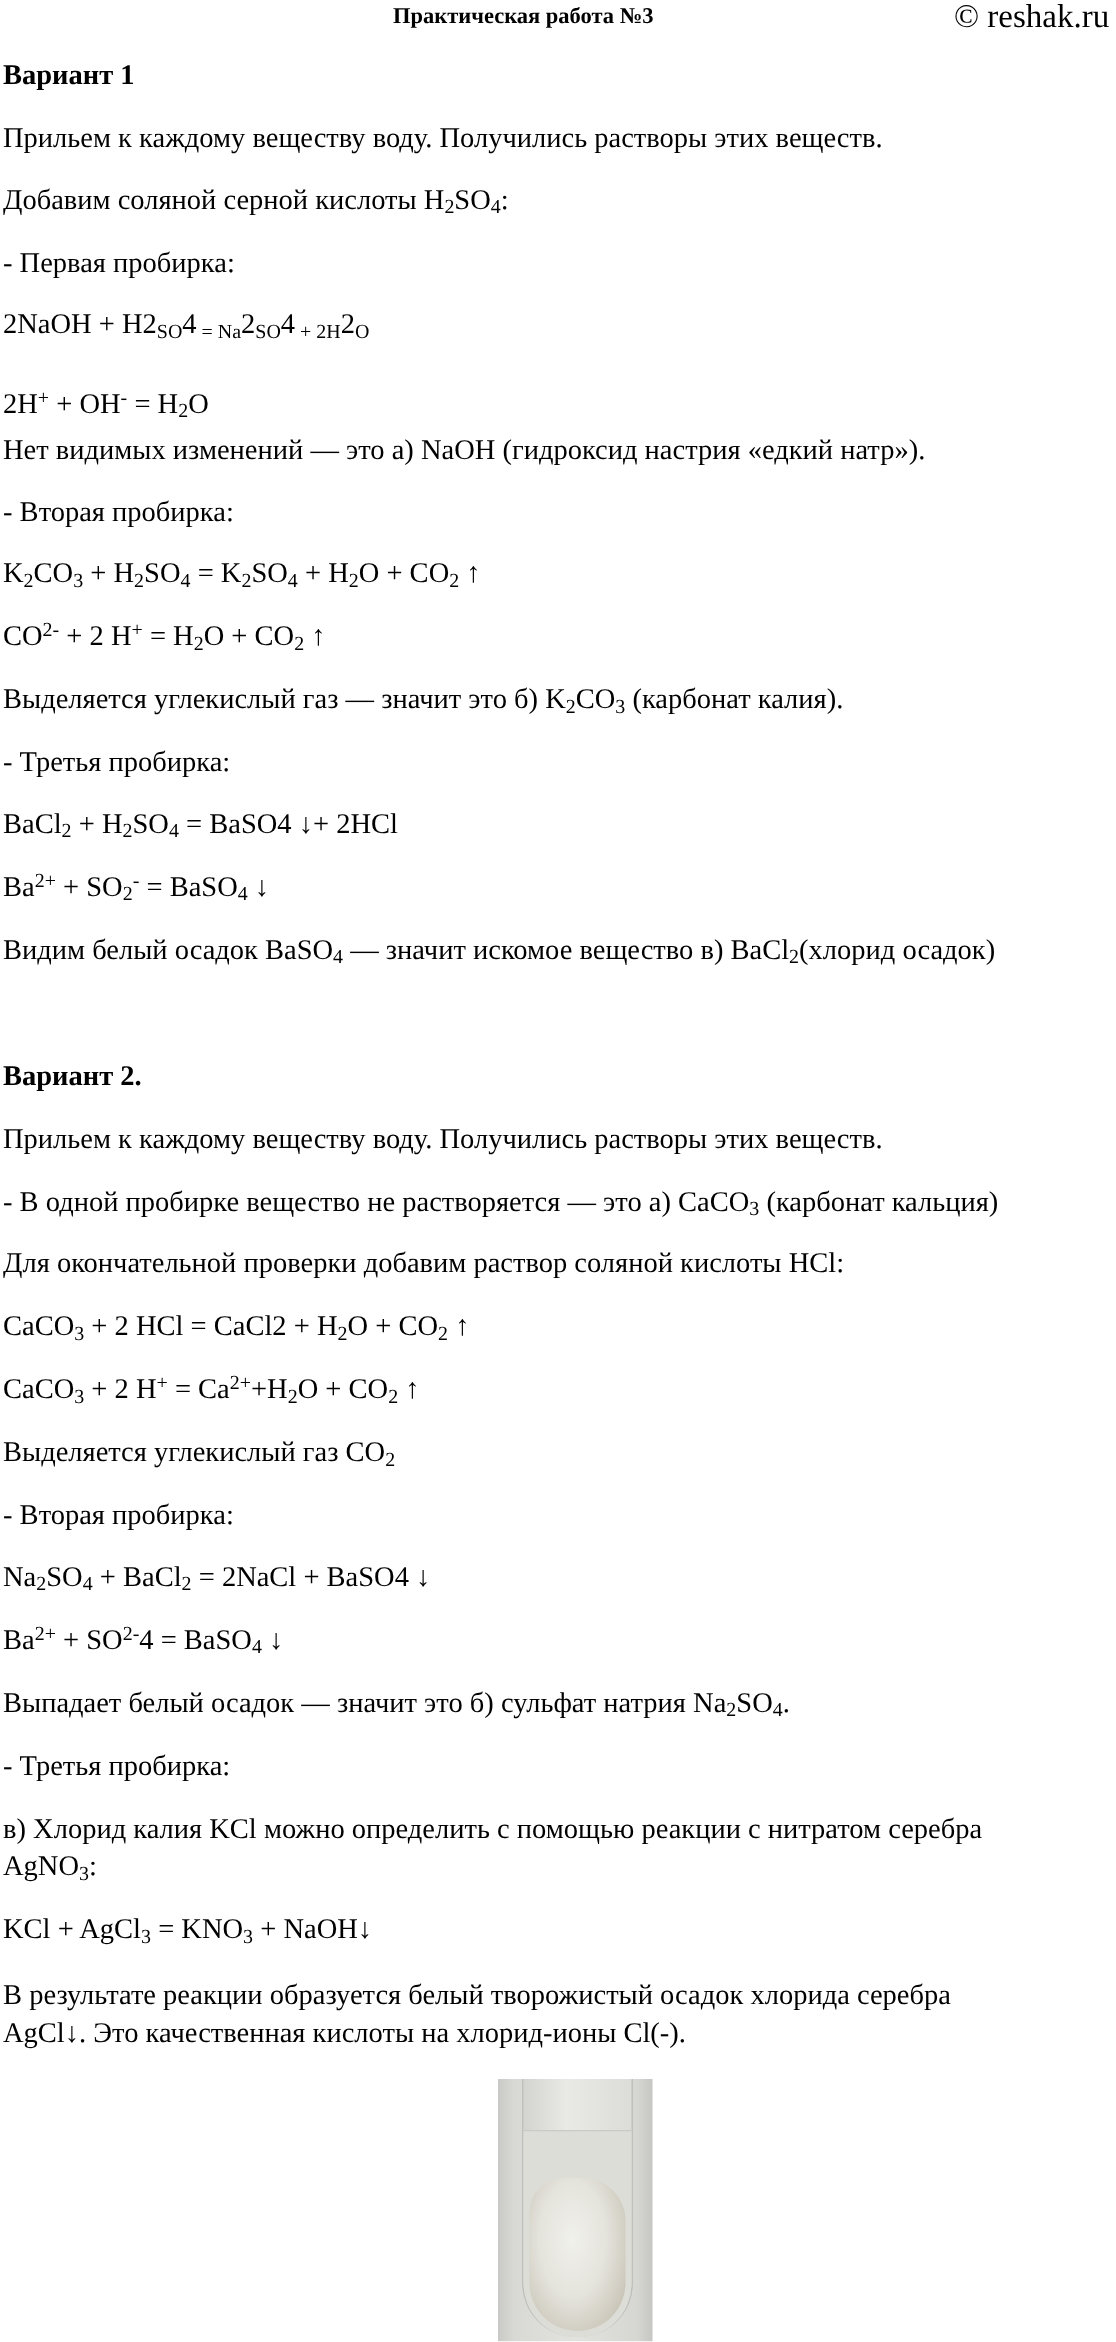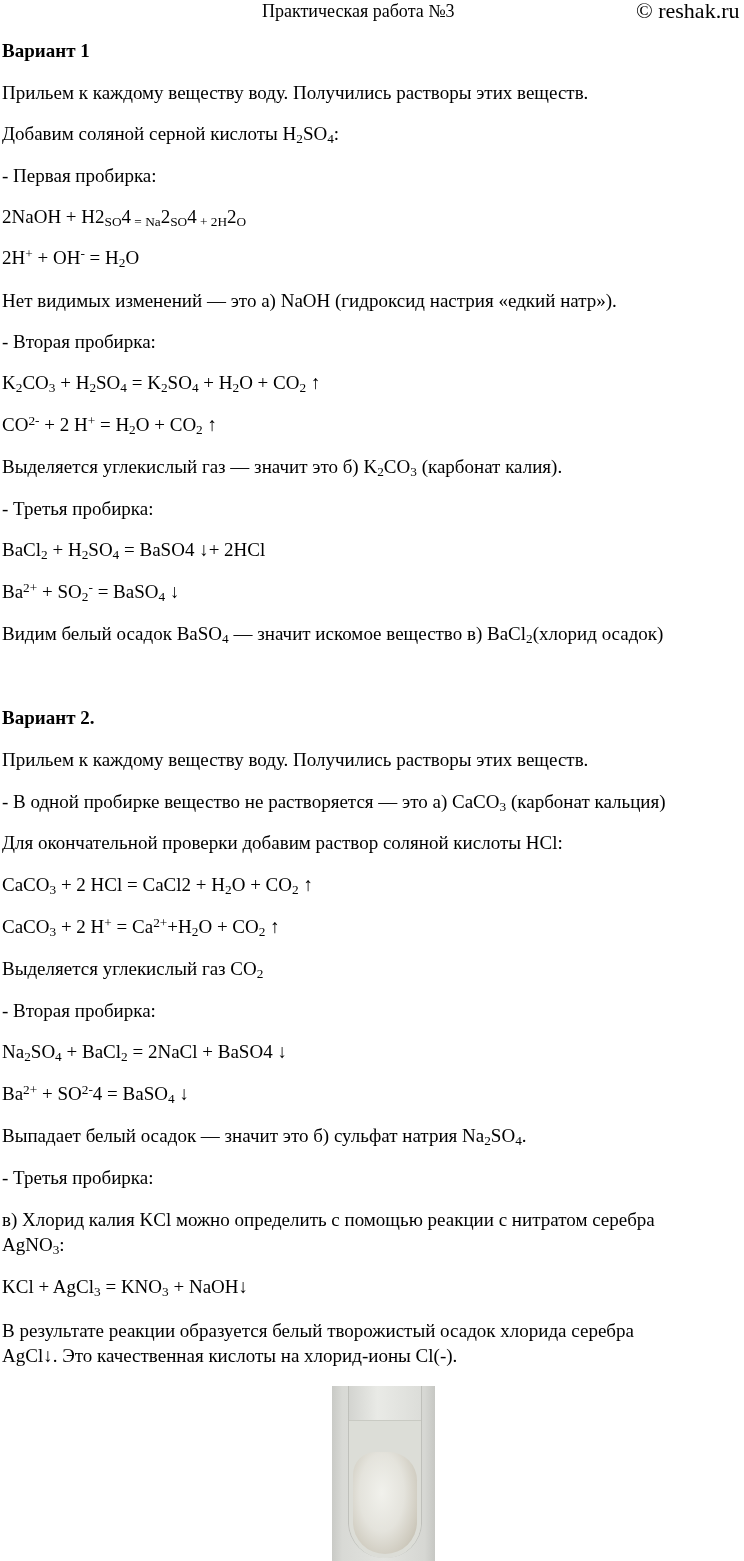--- a/index.html
+++ b/index.html
@@ -6,21 +6,21 @@
     body {
       width: 744px; height: 1561px; position: relative; overflow: hidden;
       font-family: "Liberation Serif", "DejaVu Serif", serif;
       color: #000000;
       font-size: 19px;
     }
     .line { position: absolute; left: 2px; white-space: nowrap; line-height: 22px; }
     .bold { font-weight: bold; }
     sub { font-size: 0.7em; vertical-align: -0.25em; line-height: 0; }
     sup { font-size: 0.7em; vertical-align: 0.45em; line-height: 0; }
-    .title { position: absolute; top: 0px; left: 262px; font-weight: normal; font-size: 18px; line-height: 22px; }
+    .title { position: absolute; top: 0px; left: 262px; font-weight: bold; font-size: 15px; line-height: 22px; }
     .copy { position: absolute; top: 0px; left: 636px; font-size: 22px; line-height: 22px; }
     .photo {
       position: absolute; left: 332px; top: 1386px; width: 103px; height: 175px;
       background: linear-gradient(90deg, #c9cac6 0%, #d8d9d5 10%, #e2e3df 50%, #d6d7d3 90%, #c6c7c3 100%);
       overflow: hidden;
     }
     .tube {
       position: absolute; left: 16px; top: 0; width: 72px; height: 172px;
       border-radius: 0 0 36px 36px;
       background: linear-gradient(90deg, #d3d4d0, #e9eae6 40%, #dcddd9);
@@ -43,21 +43,21 @@
 <div>
   <div class="title">Практическая работа №3</div>
   <div class="copy">© reshak.ru</div>
 </div>
 
 <div class="line bold" style="top:40px">Вариант 1</div>
 <div class="line" style="top:82px">Прильем к каждому веществу воду. Получились растворы этих веществ.</div>
 <div class="line" style="top:123px"><span>Добавим соляной серной кислоты H</span><sub>2</sub><span>SO</span><sub>4</sub><span>:</span></div>
 <div class="line" style="top:165px">- Первая пробирка:</div>
 <div class="line" style="top:206px"><span>2NaOH + H</span><span>2</span><sub>SO</sub><span>4</span><sub> = Na</sub><span>2</span><sub>SO</sub><span>4</span><sub> + 2H</sub><span>2</span><sub>O</sub></div>
-<div class="line" style="top:247px"><span>2H</span><sup>+</sup><span> + OH</span><sup>-</sup><span> = H</span><sub>2</sub><span>O</span></div>
+<div class="line" style="top:259px"><span>2H</span><sup>+</sup><span> + OH</span><sup>-</sup><span> = H</span><sub>2</sub><span>O</span></div>
 <div class="line" style="top:290px">Нет видимых изменений — это а) NaOH (гидроксид настрия «едкий натр»).</div>
 <div class="line" style="top:331px">- Вторая пробирка:</div>
 <div class="line" style="top:372px"><span>K</span><sub>2</sub><span>CO</span><sub>3</sub><span> + H</span><sub>2</sub><span>SO</span><sub>4</sub><span> = K</span><sub>2</sub><span>SO</span><sub>4</sub><span> + H</span><sub>2</sub><span>O + CO</span><sub>2</sub><span> ↑</span></div>
 <div class="line" style="top:414px"><span>CO</span><sup>2-</sup><span> + 2 H</span><sup>+</sup><span> = H</span><sub>2</sub><span>O + CO</span><sub>2</sub><span> ↑</span></div>
 <div class="line" style="top:456px"><span>Выделяется углекислый газ — значит это б) K</span><sub>2</sub><span>CO</span><sub>3</sub><span> (карбонат калия).</span></div>
 <div class="line" style="top:498px">- Третья пробирка:</div>
 <div class="line" style="top:539px"><span>BaCl</span><sub>2</sub><span> + H</span><sub>2</sub><span>SO</span><sub>4</sub><span> = BaSO</span><span>4</span><span> ↓+ 2HCl</span></div>
 <div class="line" style="top:581px"><span>Ba</span><sup>2+</sup><span> + SO</span><sub>2</sub><sup>-</sup><span> = BaSO</span><sub>4</sub><span> ↓</span></div>
 <div class="line" style="top:623px"><span>Видим белый осадок BaSO</span><sub>4</sub><span> — значит искомое вещество в) BaCl</span><sub>2</sub><span>(хлорид осадок)</span></div>
 

